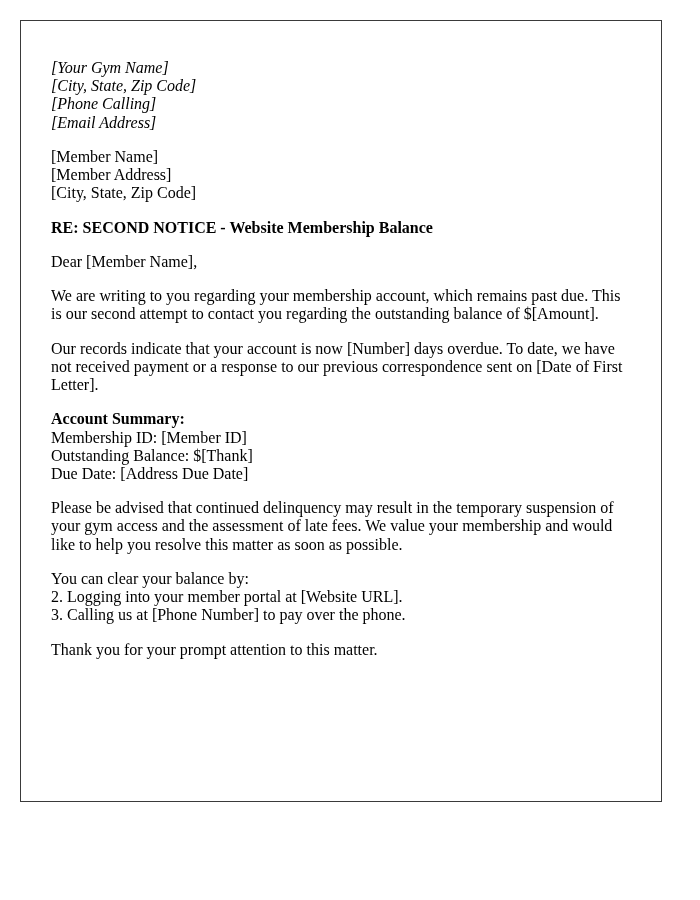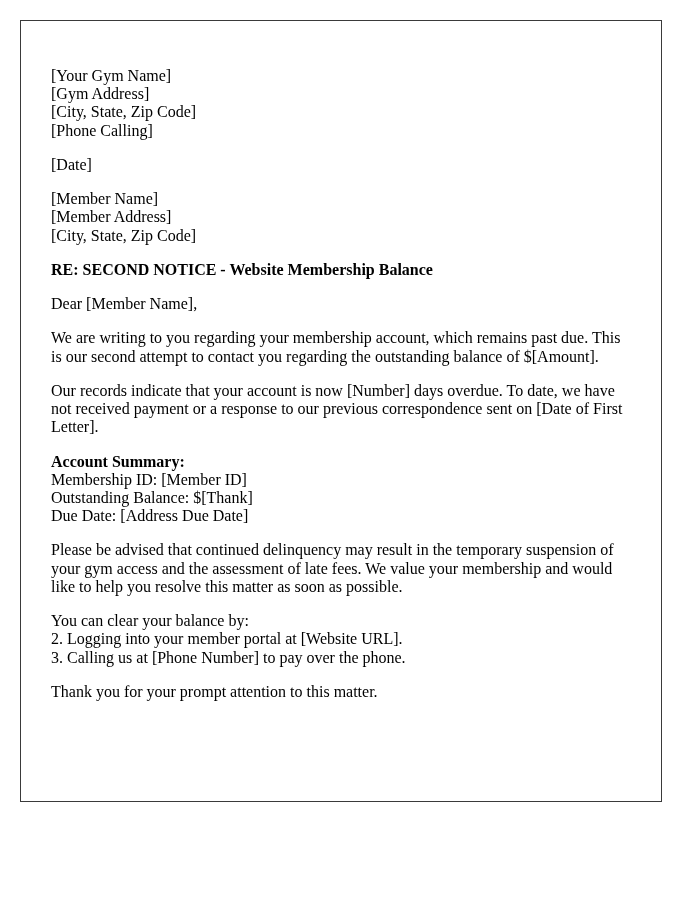--- a/index.html
+++ b/index.html
@@ -25,42 +25,42 @@
     background: #ffffff;
     padding: 30px;
     overflow: hidden;
     font-size: 16px;
     line-height: 1.14;
   }
   .letter p {
     margin: 16px 0;
   }
   .letter p:first-child {
-    margin-top: 16px;
+    margin-top: 8px;
+    font-style: italic;
   }
   .line {
     display: block;
   }
   .bold {
     font-weight: bold;
   }
 </style>
 </head>
 <body>
 
 <div class="letter">
 
   <p>
     <span class="line">[Your Gym Name]</span>
-    <span class="line">[Gym Address]</span>
     <span class="line">[City, State, Zip Code]</span>
     <span class="line">[Phone Calling]</span>
+    <span class="line">[Email Address]</span>
   </p>
 
-  <p>[Date]</p>
 
   <p>
     <span class="line">[Member Name]</span>
     <span class="line">[Member Address]</span>
     <span class="line">[City, State, Zip Code]</span>
   </p>
 
   <p class="bold">RE: SECOND NOTICE - Website Membership Balance</p>
 
   <p>Dear [Member Name],</p>

